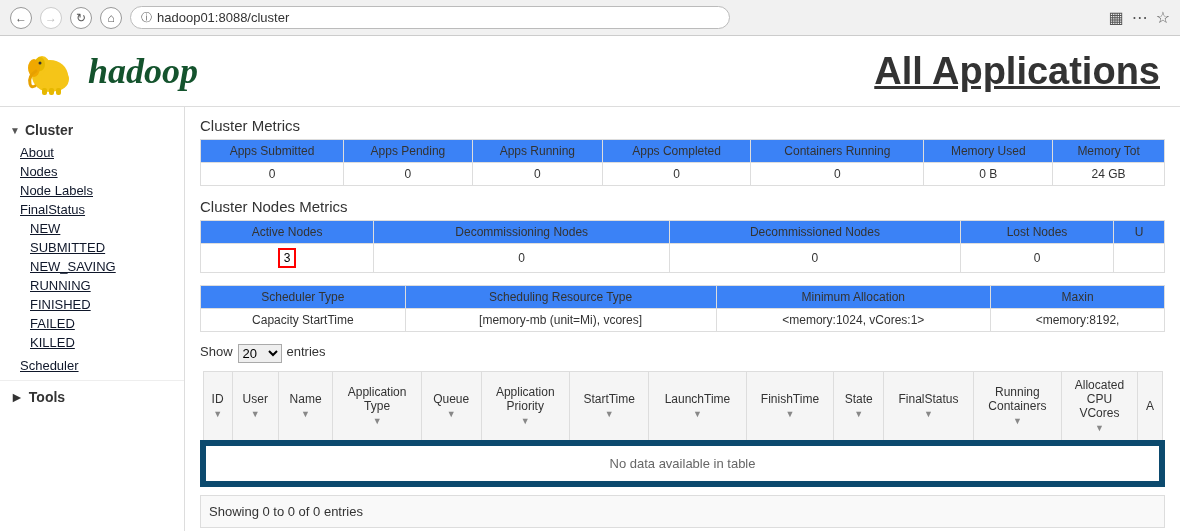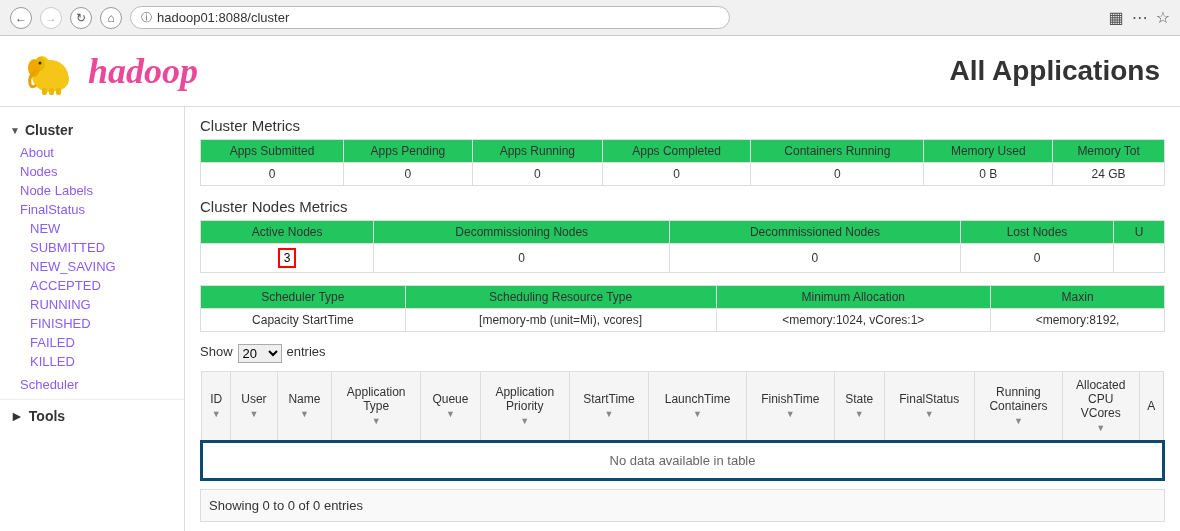--- a/index.html
+++ b/index.html
@@ -47,29 +47,30 @@
       border-bottom: 1px solid #ddd;
       background: #fff;
     }
     .hadoop-logo { display: flex; align-items: center; gap: 8px; }
     .hadoop-elephant {
       width: 60px; height: 50px;
     }
     .hadoop-text {
       font-size: 36px;
       font-weight: bold;
-      color: #ec4899;
+      color: #14532d;
       font-family: Georgia, serif;
       font-style: italic;
     }
     .page-title {
       margin-left: auto;
-      font-size: 28px;
+      font-size: 38px;
       font-weight: bold;
       color: #333;
+      text-decoration: underline;
     }
 
     
     .sidebar {
       width: 185px;
       border-right: 1px solid #ddd;
       padding: 10px 0;
       flex-shrink: 0;
     }
     .sidebar-section-header {
@@ -78,21 +79,22 @@
       gap: 5px;
       padding: 5px 10px;
       font-weight: bold;
       font-size: 14px;
       cursor: pointer;
     }
     .sidebar-section-header .arrow { font-size: 10px; color: #555; }
     .sidebar-item-link {
       display: block;
       padding: 2px 20px;
-      color: #8b5cf6;
+      color: #0f172a;
+      text-decoration: underline;
       cursor: pointer;
       font-size: 13px;
     }
     .sidebar-sub { padding-left: 30px; }
     .sidebar-sub .sidebar-item-link { padding-left: 0; font-size: 13px; }
     .sidebar-tools-header {
       display: flex;
       align-items: center;
       gap: 5px;
       padding: 8px 10px;
@@ -119,21 +121,21 @@
     }
 
     
     .metrics-table {
       width: 100%;
       border-collapse: collapse;
       margin-bottom: 12px;
       font-size: 12px;
     }
     .metrics-table th {
-      background: #22c55e;
+      background: #3b82f6;
       border: 1px solid #ddd;
       padding: 4px 8px;
       text-align: center;
       font-weight: normal;
     }
     .metrics-table td {
       border: 1px solid #ddd;
       padding: 4px 8px;
       text-align: center;
     }
@@ -160,21 +162,21 @@
     .app-table th {
       background: #f5f5f5;
       border: 1px solid #ddd;
       padding: 6px 5px;
       text-align: center;
       vertical-align: middle;
     }
     .app-table th .col-label { font-weight: normal; font-size: 12px; display: block; }
     .app-table th .sort-arrows { font-size: 9px; color: #888; }
     .app-table td {
-      border: 3px solid #0c4a6e;
+      border: 6px solid #0c4a6e;
       padding: 4px 5px;
       text-align: center;
     }
     .no-data-row td {
       text-align: center;
       padding: 10px;
       font-size: 13px;
       color: #666;
     }
     .footer-text {
@@ -245,21 +247,20 @@
       <span>Cluster</span>
     </div>
     <a class="sidebar-item-link">About</a>
     <a class="sidebar-item-link">Nodes</a>
     <a class="sidebar-item-link">Node Labels</a>
     <a class="sidebar-item-link">FinalStatus</a>
     <div class="sidebar-sub">
       <a class="sidebar-item-link">NEW</a>
       <a class="sidebar-item-link">SUBMITTED</a>
       <a class="sidebar-item-link">NEW_SAVING</a>
-      <a class="sidebar-item-link">ACCEPTED</a>
       <a class="sidebar-item-link">RUNNING</a>
       <a class="sidebar-item-link">FINISHED</a>
       <a class="sidebar-item-link">FAILED</a>
       <a class="sidebar-item-link">KILLED</a>
     </div>
     <a class="sidebar-item-link" style="margin-top:4px;">Scheduler</a>
     <div class="sidebar-tools-header">
       <span class="arrow">►</span>
       <span>Tools</span>
     </div>

